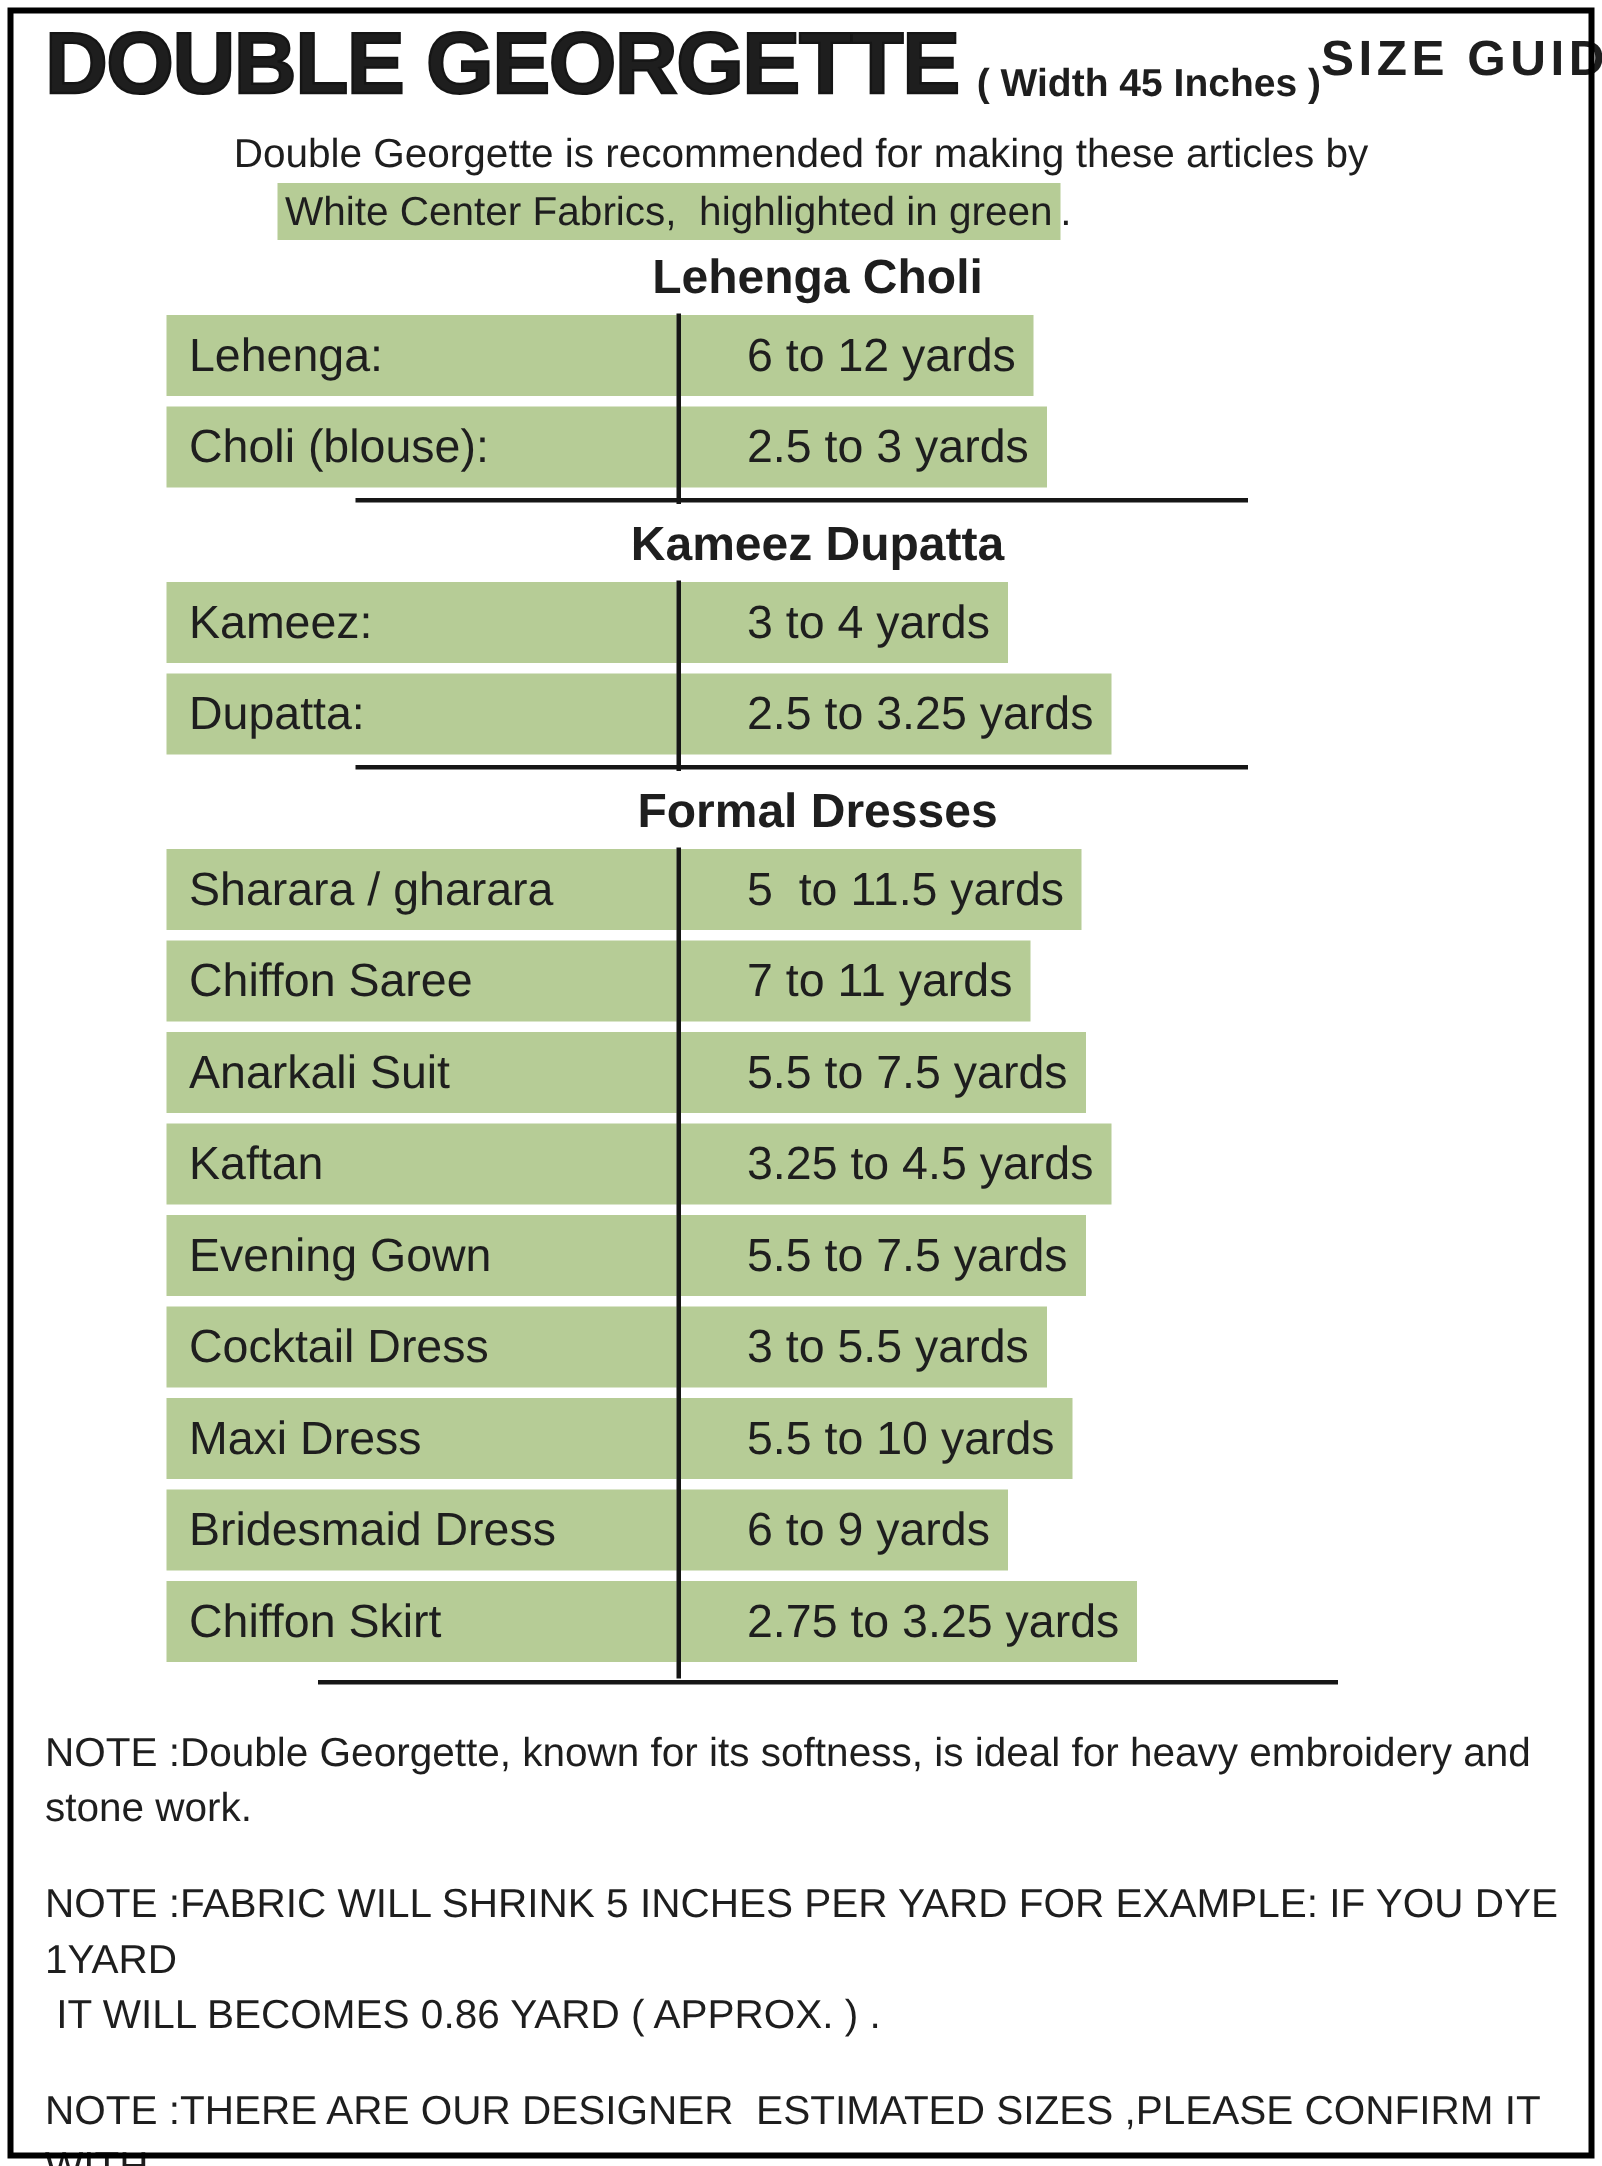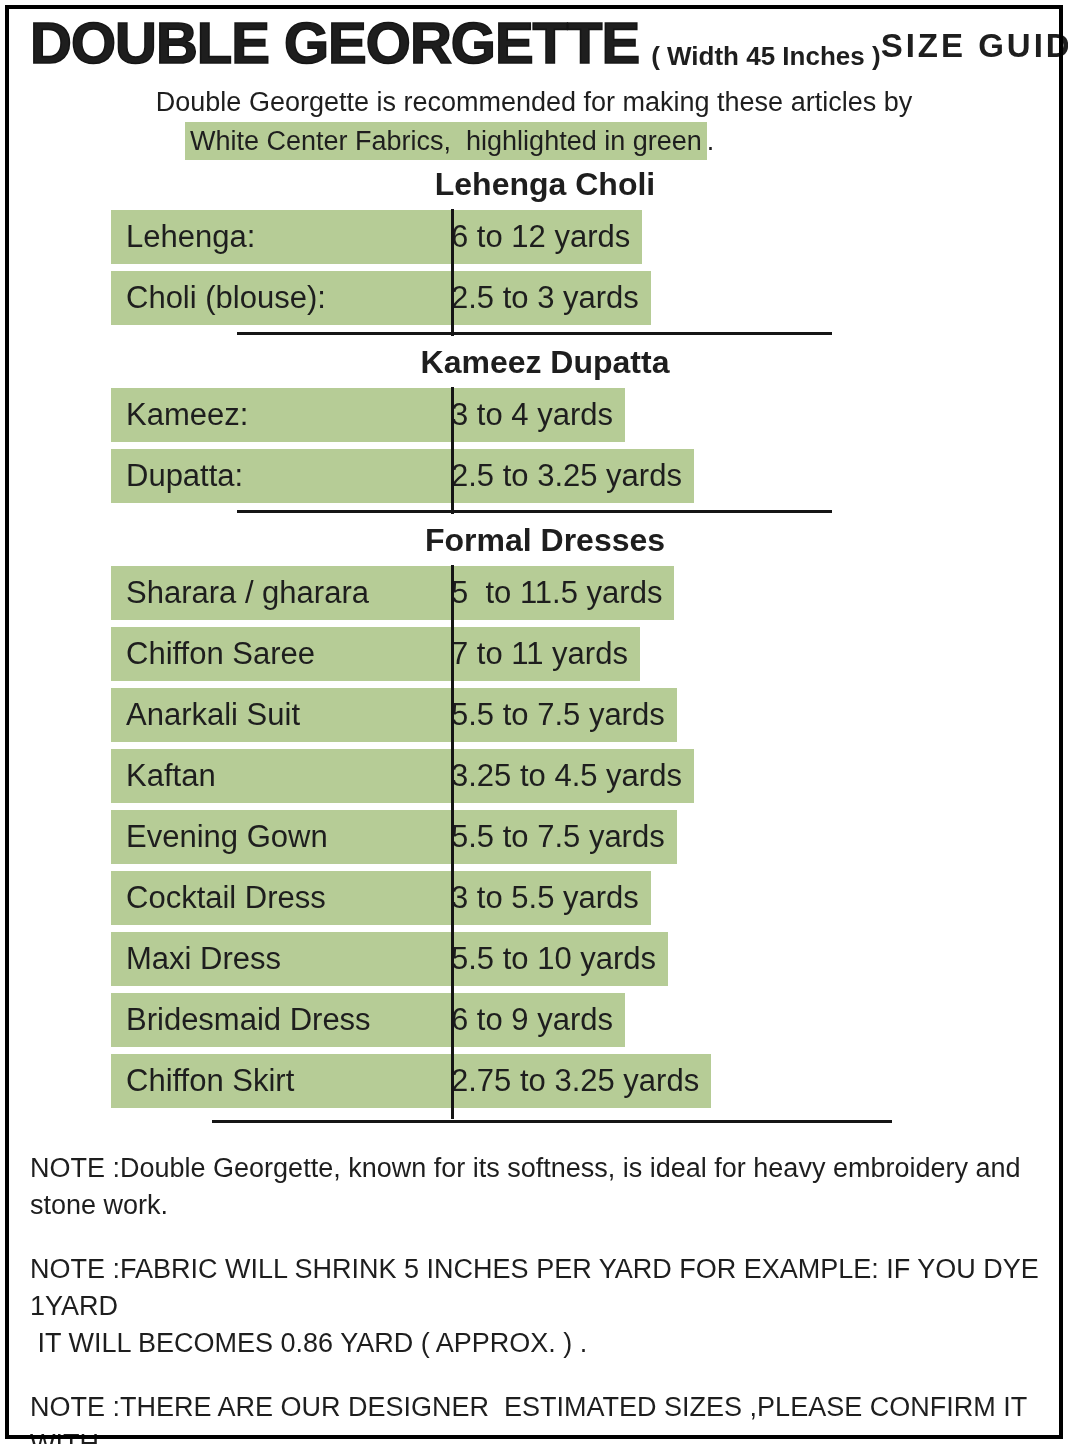--- a/index.html
+++ b/index.html
@@ -13,21 +13,21 @@
     overflow: hidden;
   }
   .frame {
     position: absolute; top: 5px; left: 5px; right: 5px; bottom: 5px;
     border: 4px solid #000;
     pointer-events: none;
   }
 
   
   header {
-    display: flex; align-items: center;
+    display: flex; align-items: flex-start;
     padding: 14px 26px 0 30px;
   }
   h1.title {
     margin: 0; line-height: 1.0;
     font-size: 58px; font-weight: bold; letter-spacing: -1px;
     -webkit-text-stroke: 1.6px #151515;
     white-space: pre;
   }
   .width-note {
     font-size: 26px; font-weight: 600;
@@ -54,21 +54,21 @@
     position: absolute; left: 340px; top: -1px; bottom: -11px;
     width: 3px; background: #151515;
   }
   .trow { display: flex; margin-bottom: 7px; }
   .tcell {
     background: var(--green, #b6cc96);
     font-size: 31px; line-height: 36px;
     padding: 9px 0; white-space: pre;
   }
   .tcell-l { width: 340px; padding-left: 15px; }
-  .tcell-r { padding-right: 12px; }
+  .tcell-r { padding-left: 47px; padding-right: 12px; }
   .section-formal-dresses .trow:first-child .tcell-l { font-size: 27px; padding-top: 11px; }
 
   .sep { height: 3px; background: #161616; }
   .section-lehenga-choli .sep,
   .section-kameez-dupatta .sep { width: 595px; margin: 7px 0 0 237px; }
   .section-formal-dresses .sep { width: 680px; margin: 12px 0 0 212px; }
 
   
   #notes { margin: 16px 28px 0 30px; }
   .note {

